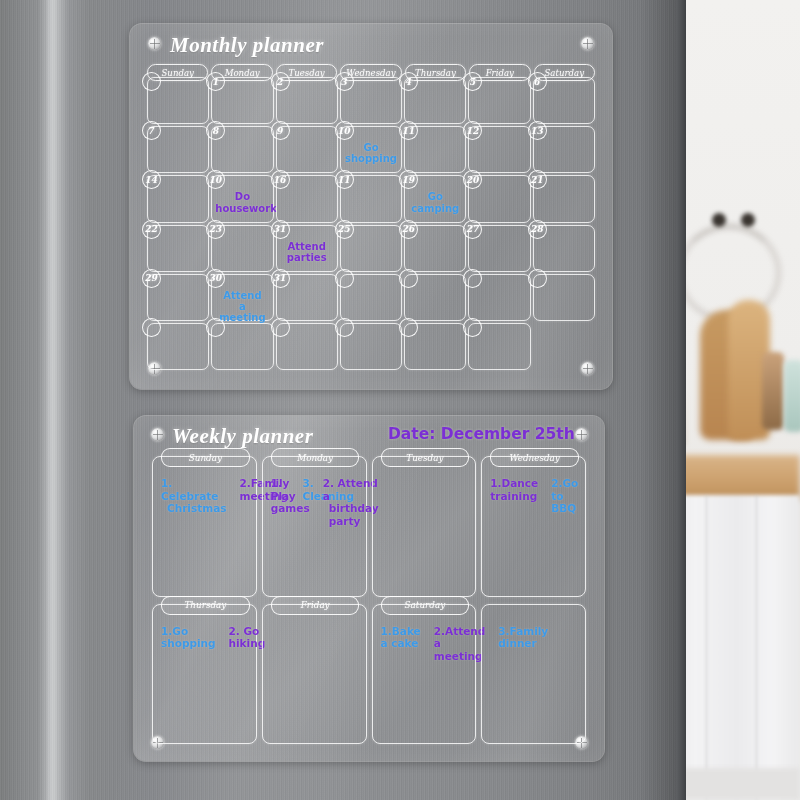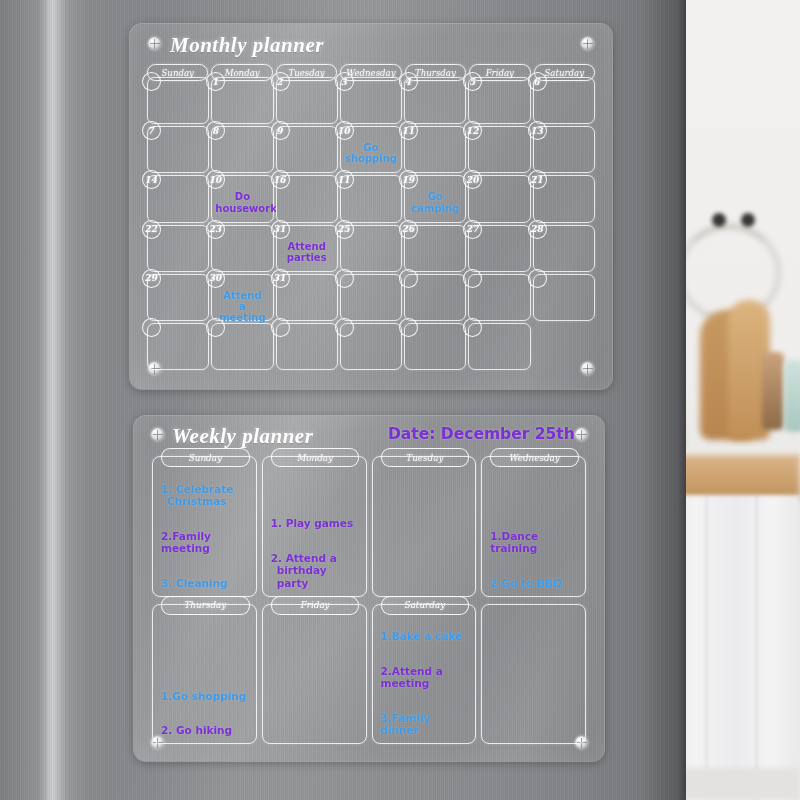--- a/index.html
+++ b/index.html
@@ -106,21 +106,21 @@
     column-gap:5px;row-gap:7px;}
   .w-cell{position:relative;border:1px solid rgba(255,255,255,.82);border-radius:8px;
     box-shadow:0 0 3px rgba(255,255,255,.20);}
   .w-head{position:absolute;left:8%;top:-9px;width:84%;height:17px;
     border:1px solid rgba(255,255,255,.90);border-radius:9px;
     background:linear-gradient(135deg,rgba(255,255,255,.10),rgba(255,255,255,.03));
     color:#fff;font-family:"DejaVu Serif",serif;font-style:italic;font-size:8.8px;
     display:flex;align-items:center;justify-content:center;
     text-shadow:0 0 3px rgba(255,255,255,.5);}
   .w-list{position:absolute;left:8px;right:6px;top:20px;bottom:6px;
-    display:flex;flex-direction:column;justify-content:flex-end;gap:22px;}
+    display:flex;justify-content:flex-start;gap:13px;}
   .w-item{font-family:"DejaVu Sans",sans-serif;font-weight:700;font-size:10.5px;line-height:1.2;
     text-shadow:0 0 2px rgba(255,255,255,.28);}
   .w-item.ind{padding-left:6px;}
 </style>
 </head>
 <body>
 
 <div id="scene">
 
   <div class="kitchen">

